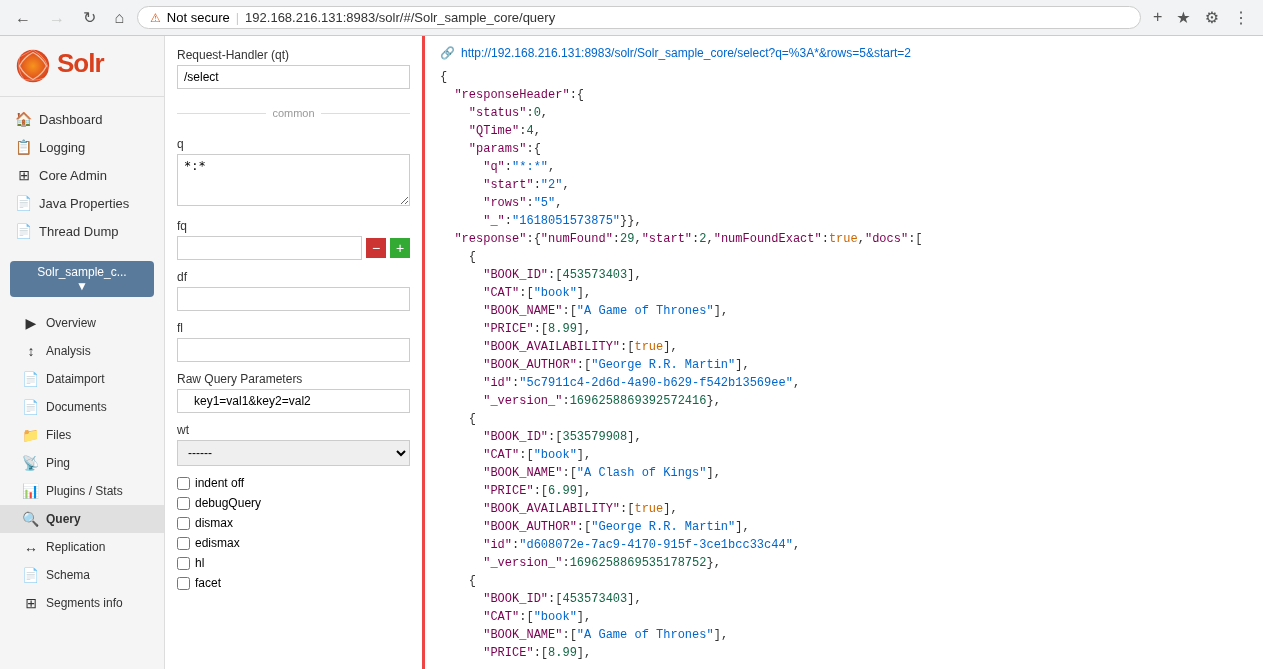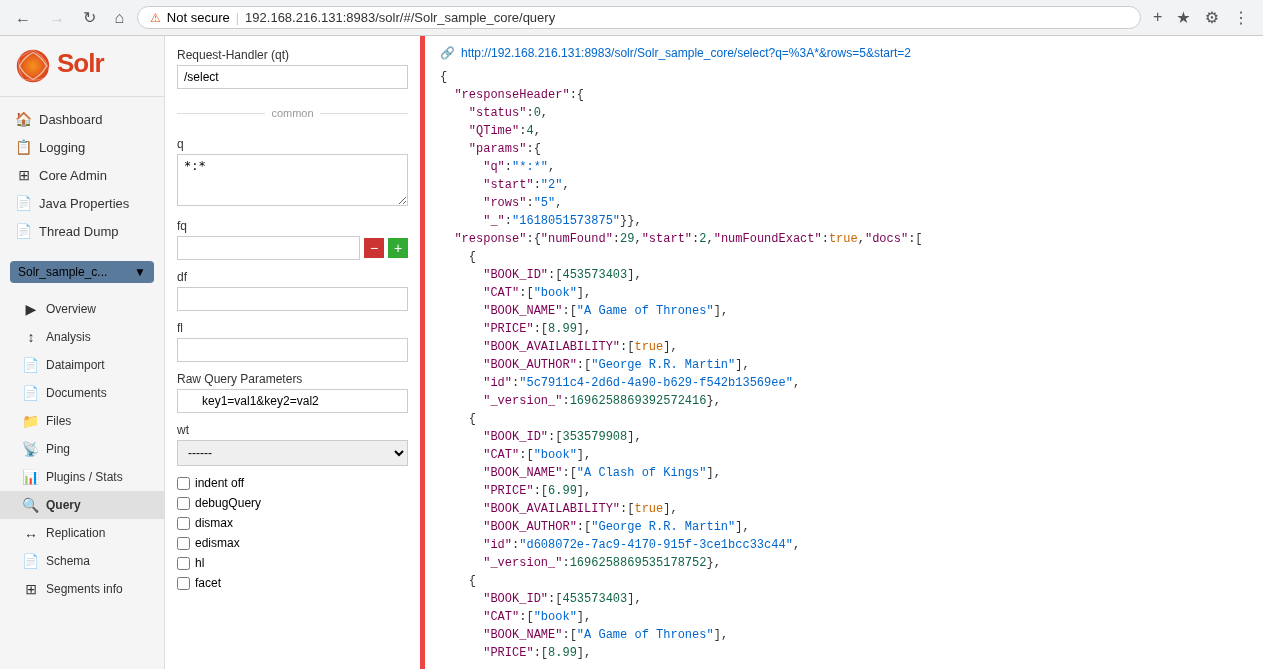--- a/index.html
+++ b/index.html
@@ -85,35 +85,36 @@
       gap: 6px;
     }
     .sidebar-item.active { background: #e0e0e0; font-weight: bold; }
     .sidebar-item .icon { font-size: 14px; width: 18px; text-align: center; }
 
     
     .core-selector {
       margin: 8px 10px;
       padding: 4px 8px;
       background: #5a7a9b;
-      color: #000000;
+      color: #ffffff;
       border-radius: 4px;
       font-size: 12px;
       display: flex;
       align-items: center;
       justify-content: space-between;
       cursor: pointer;
+      flex-direction: column;
     }
     .core-subnav { padding: 4px 0; }
     .core-subnav .sidebar-item { padding-left: 22px; font-size: 12px; }
 
     
     .middle-panel {
       width: 260px;
-      border-right: 5px solid #ef4444;
+      border-right: 3px solid #ef4444;
       overflow-y: auto;
       padding: 12px;
       flex-shrink: 0;
       background: #fff;
     }
     .field-group { margin-bottom: 10px; }
     .field-label { font-size: 12px; color: #333; margin-bottom: 3px; display: block; }
     .field-input {
       width: 100%;
       padding: 4px 6px;
@@ -147,21 +148,21 @@
       width: 100%;
       padding: 4px 6px;
       border: 1px solid #ccc;
       font-size: 12px;
     }
     .checkbox-group { margin-bottom: 6px; display: flex; align-items: center; gap: 5px; font-size: 12px; }
     .checkbox-group input { margin: 0; }
 
     .raw-params-input {
       width: 100%;
-      padding: 4px 24px;
+      padding: 4px 16px;
       border: 1px solid #ccc;
       font-size: 12px;
     }
 
     
     .right-panel {
       flex: 1;
       overflow: auto;
       padding: 10px 15px;
       background: #fff;

